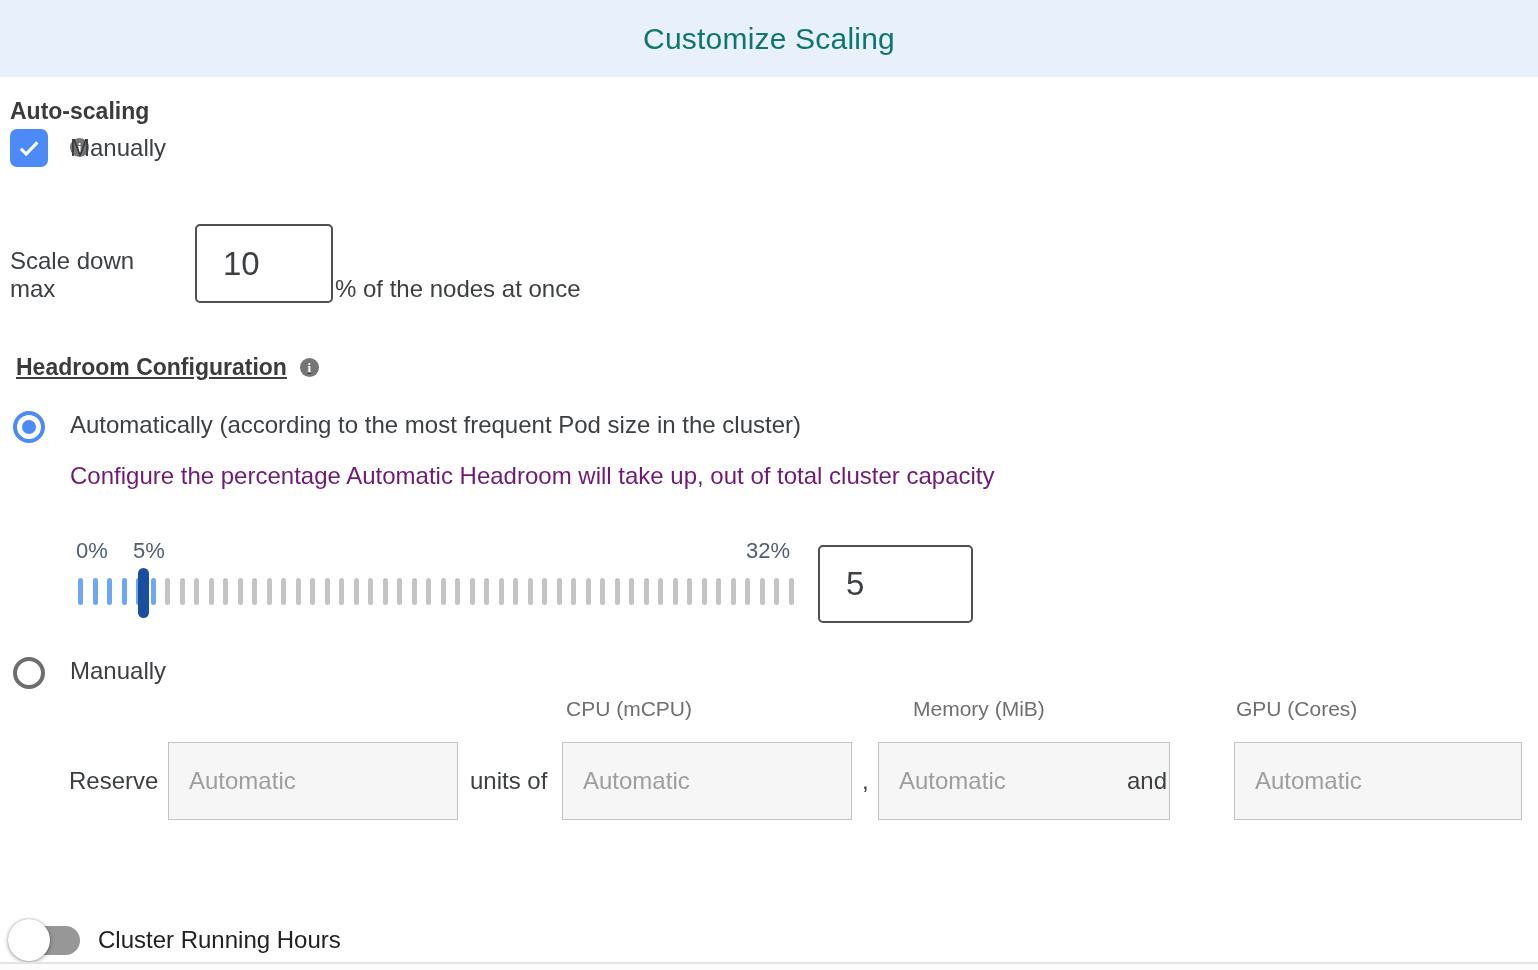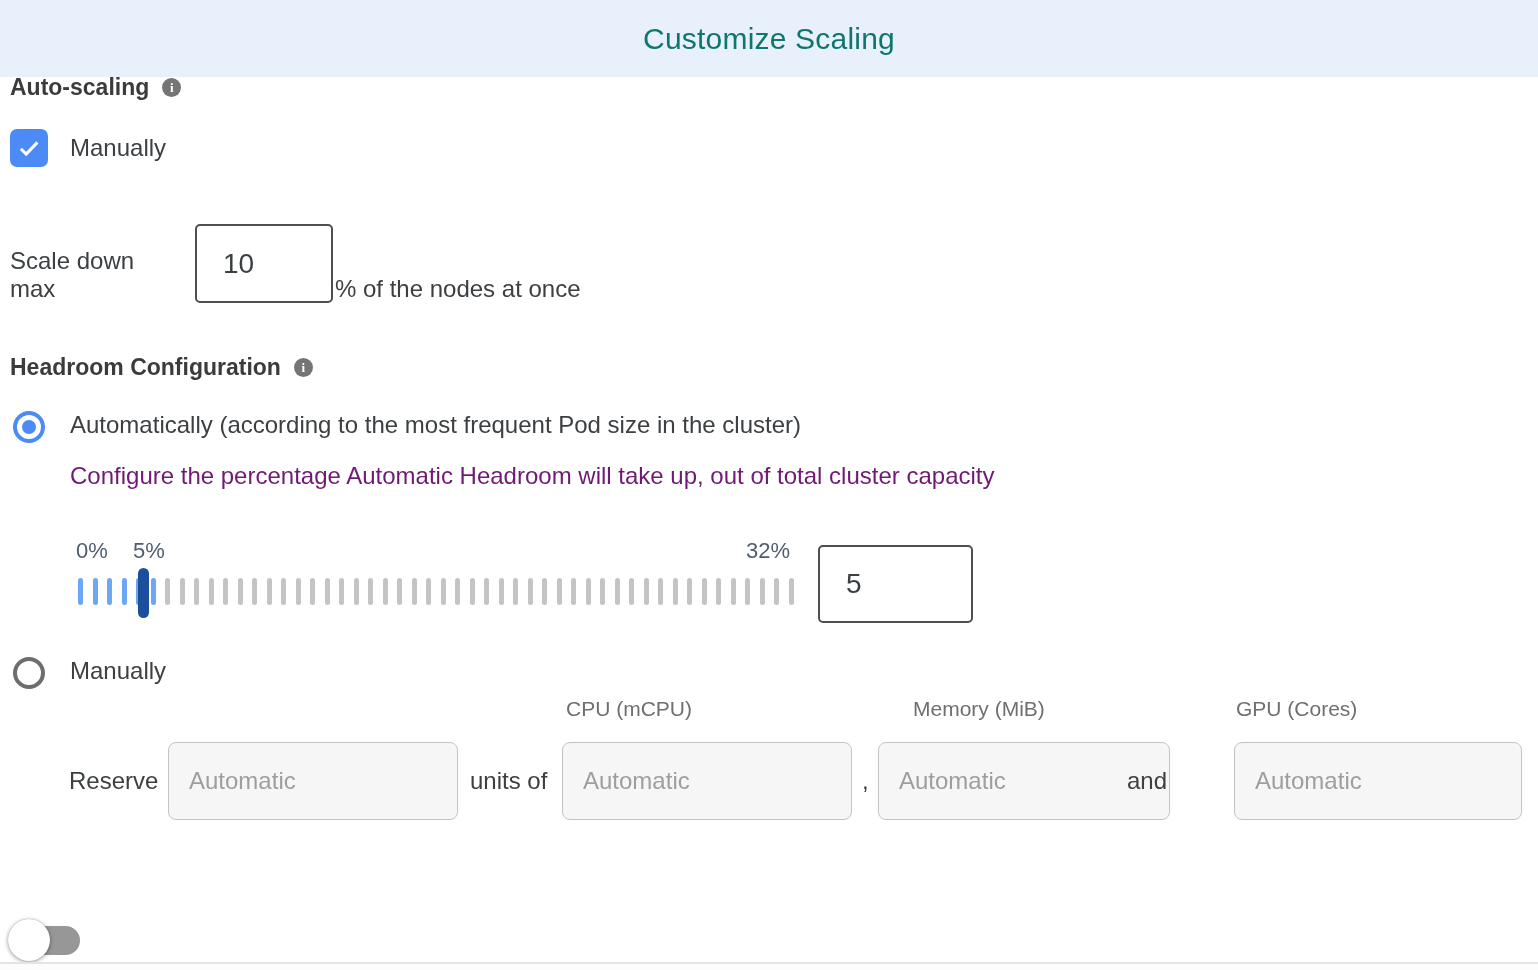--- a/index.html
+++ b/index.html
@@ -31,21 +31,21 @@
   .checkbox {
     width: 38px; height: 38px; border-radius: 7px; background: #4C8BF5;
     display: flex; align-items: center; justify-content: center;
   }
   .label-text { font-size: 24px; color: #3C4043; }
 
   
   .scaledown-row { position: absolute; left: 10px; top: 224px; height: 79px; display: flex; align-items: flex-end; }
   .num-input {
     border: 2px solid #4F4F4F; border-radius: 5px; background: #ffffff;
-    font-family: "Liberation Sans", sans-serif; font-size: 28px; color: #3C4043;
+    font-family: "Liberation Sans", sans-serif; font-size: 33px; color: #3C4043;
     padding-left: 26px; outline: none;
   }
   .scaledown-input { width: 138px; height: 79px; margin-left: 15px; }
   .scaledown-prefix { width: 170px; }
   .scaledown-suffix { margin-left: 2px; }
 
   
   .radio-row { position: absolute; display: flex; align-items: flex-start; gap: 25px; }
   .radio { width: 32px; height: 32px; border-radius: 50%; flex: 0 0 32px;
            display: flex; align-items: center; justify-content: center; background: #fff; }
@@ -71,21 +71,21 @@
   .headroom-value-input { position: absolute; left: 818px; top: 545px; width: 155px; height: 78px; }
 
   
   .col-header { position: absolute; top: 697px; font-size: 21px; color: #6F6F6F; }
 
   
   .reserve-row { position: absolute; left: 0; top: 742px; width: 1538px; height: 78px; }
   .reserve-row .rtext { position: absolute; top: 50%; transform: translateY(-50%); font-size: 24px; color: #3C4043; }
   .auto-input {
     position: absolute; top: 0; height: 78px;
-    background: #F6F6F6; border: 1px solid #C3C3C3; border-radius: 8px;
+    background: #F6F6F6; border: 1px solid #C3C3C3; border-radius: 0;
     font-family: "Liberation Sans", sans-serif; font-size: 24px; color: #3C4043;
     padding-left: 20px; outline: none;
   }
   .auto-input::placeholder { color: #9E9E9E; opacity: 1; }
 
   
   .toggle-row { position: absolute; left: 8px; top: 918px; height: 44px; display: flex; align-items: center; }
   .toggle { position: relative; width: 78px; height: 44px; flex: 0 0 78px; }
   .toggle-track {
     position: absolute; left: 6px; top: 8px; width: 66px; height: 29px;
@@ -105,41 +105,41 @@
 </style>
 </head>
 <body>
 
 <div class="page">
 
   <div class="dialog-header">
     <div class="dialog-title">Customize Scaling</div>
   </div>
 
-  <div class="section-row" style="left:10px; top:74px;">
+  <div class="section-row" style="left:10px; top:98px;flex-direction:column;">
     <span class="section-label">Auto-scaling</span>
     <span class="info-icon">i</span>
   </div>
 
   <div class="checkbox-row">
     <div class="checkbox">
       <svg width="28" height="28" viewBox="0 0 24 24">
         <path d="M5 12.6l4.6 4.6L19.2 7.2" stroke="#ffffff" stroke-width="2.6" fill="none"></path>
       </svg>
     </div>
     <span class="label-text">Manually</span>
   </div>
 
   <div class="scaledown-row">
     <span class="label-text scaledown-prefix">Scale down max</span>
     <input class="num-input scaledown-input" type="text" value="10" style="">
     <span class="label-text scaledown-suffix">% of the nodes at once</span>
   </div>
 
-  <div class="section-row" style="left:10px; top:354px;">
+  <div class="section-row" style="left:16px; top:354px;text-decoration:underline;">
     <span class="section-label">Headroom Configuration</span>
     <span class="info-icon">i</span>
   </div>
 
   <div class="radio-row" style="left:13px; top:411px;">
     <div class="radio selected">
       <div class="radio-dot"></div>
     </div>
     <span class="label-text">Automatically (according to the most frequent Pod size in the cluster)</span>
   </div>
@@ -224,17 +224,18 @@
     <input class="auto-input" style="left: 878px; width: 292px;" type="text" placeholder="Automatic">
     <span class="rtext" style="left:1127px;">and</span>
     <input class="auto-input" style="left: 1234px; width: 288px;" type="text" placeholder="Automatic">
   </div>
 
   <div class="toggle-row">
     <div class="toggle">
       <div class="toggle-track"></div>
       <div class="toggle-knob"></div>
     </div>
+    <span class="toggle-label">Cluster Running Hours</span>
   </div>
 
   <div class="bottom-divider"></div>
 
 </div>
 
 </body></html>

